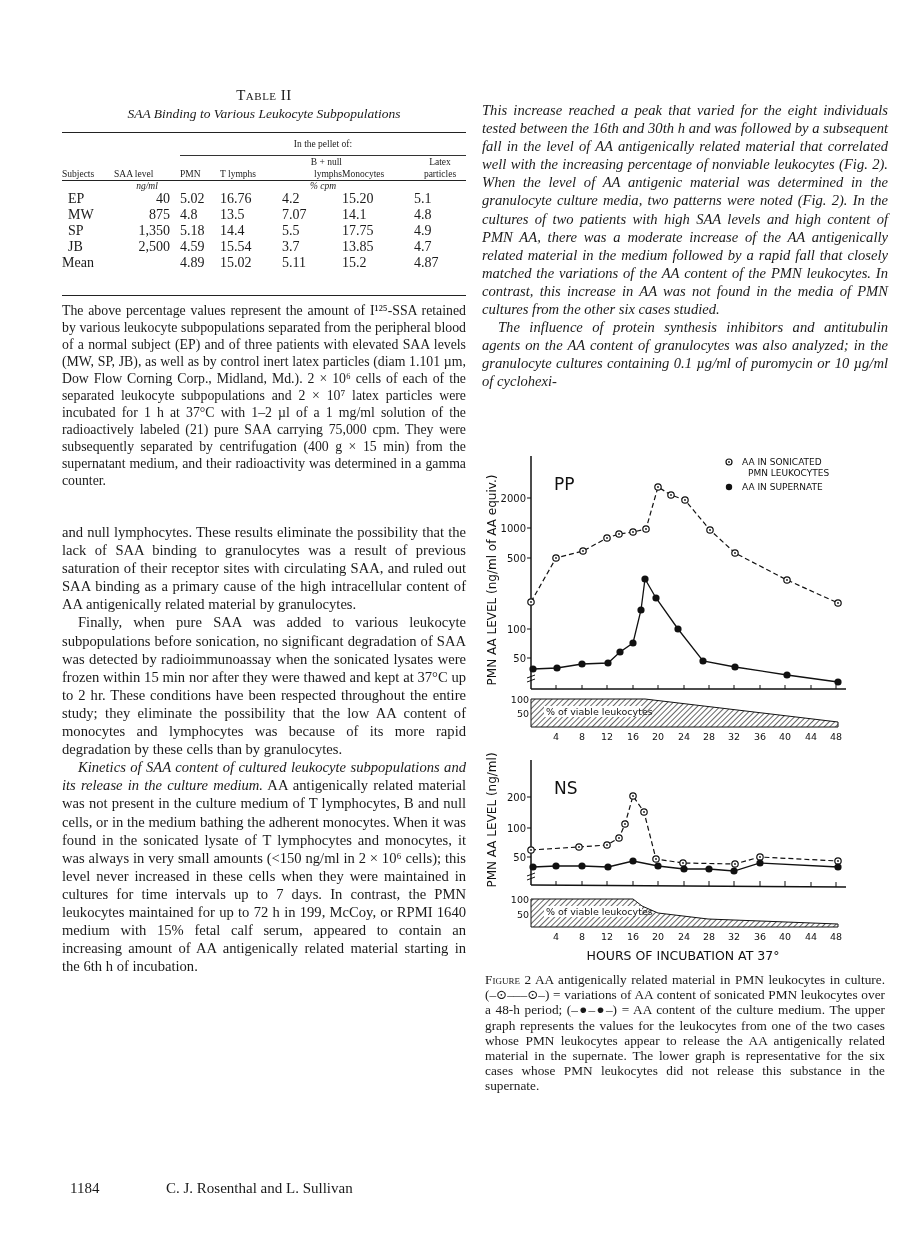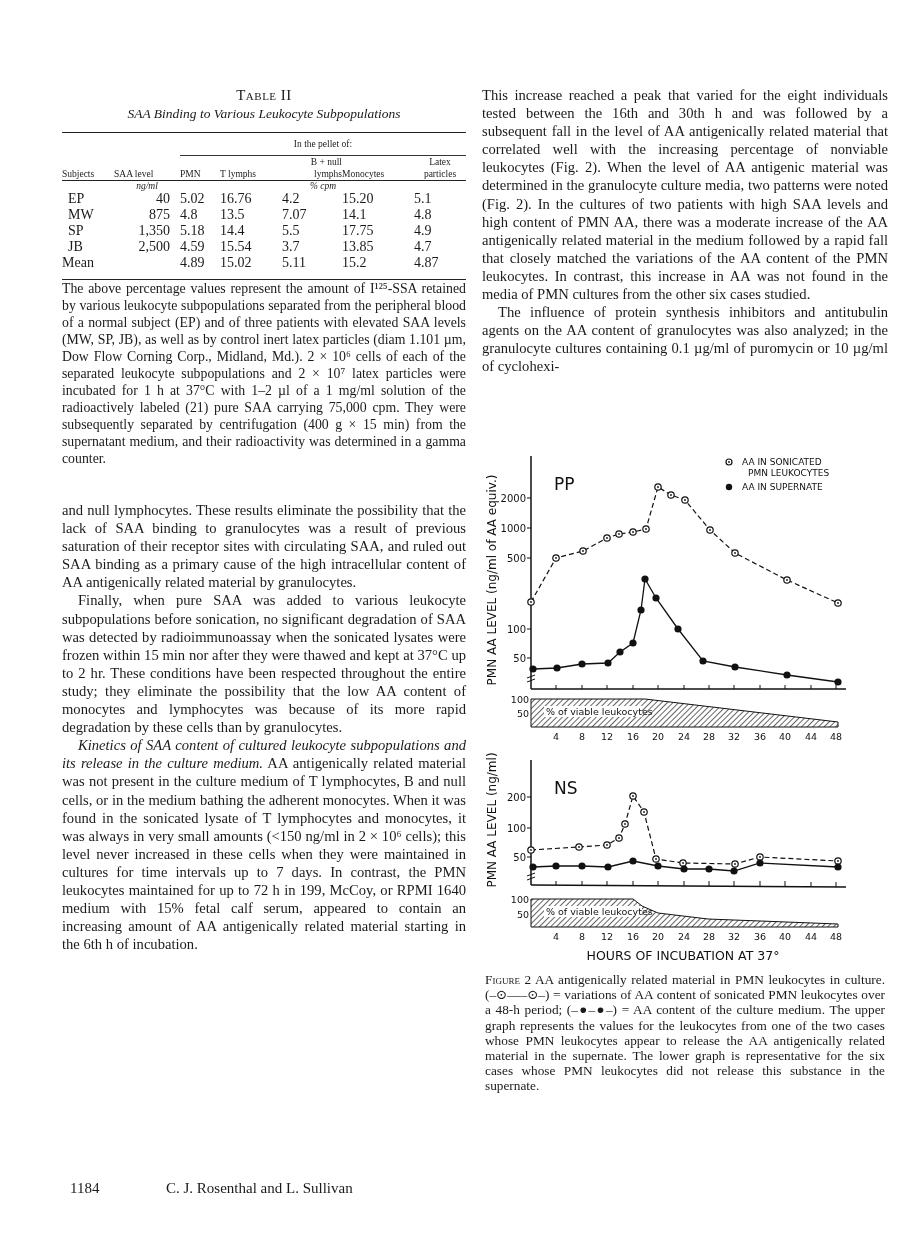--- a/index.html
+++ b/index.html
@@ -1,32 +1,32 @@
 <!DOCTYPE html>
 <html><head>
 <meta charset="utf-8">
 <style>
   html, body { margin: 0; padding: 0; background: #ffffff; }
   body { width: 898px; height: 1247px; position: relative; overflow: hidden;
          font-family: "Liberation Serif", "DejaVu Serif", serif; color: #1a1a1a; }
   .col { position: absolute; }
   .left { left: 62px; top: 86px; width: 404px; }
-  .right { left: 482px; top: 86px; width: 406px; }
+  .right { left: 482px; top: 101px; width: 406px; font-style: italic; }
   .tbl-title { text-align: center; font-size: 15px; letter-spacing: 0.5px; margin: 0; line-height: 18px; }
   .tbl-sub { text-align: center; font-style: italic; font-size: 13.5px; margin: 1px 0 10px 0; line-height: 17px; }
   table.t2 { width: 100%; border-collapse: collapse; font-size: 10px; }
   table.t2 td, table.t2 th { padding: 0; font-weight: normal; margin-top: 7px; }
   .rule-thick { border-top: 1.5px solid #222; }
   .rule-thin { border-top: 1px solid #333; }
   .hdr-group { text-align: center; font-size: 9.5px; height: 22px; vertical-align: middle; }
   .hdr th { font-size: 9.5px; line-height: 12px; padding-top: 6px; padding-bottom: 6px; vertical-align: bottom; text-align: left; }
   .unit td { font-style: italic; font-size: 9.5px; padding-top: 8px; padding-bottom: 12px; }
   .datarow td { font-size: 14px; line-height: 16px; }
   .num-r { text-align: right; padding-right: 10px !important; }
-  .tnote { font-size: 13.8px; line-height: 17px; text-align: justify; margin: 8px 0 0 0; border-top: 1.5px solid #222; }
+  .tnote { font-size: 13.8px; line-height: 17px; text-align: justify; margin: 24px 0 0 0; padding-top: 6px; border-top: 1.5px solid #222; }
   .para { font-size: 14.6px; line-height: 18.1px; text-align: justify; margin: 0; }
   .indent { text-indent: 16px; }
   .ital { font-style: italic; }
   .footer { position: absolute; left: 70px; top: 1140px; font-size: 15px; }
   .footer .pg { display: inline-block; width: 96px; margin-top: 40px; }
   .footer .auth { }
   .chart-wrap { position: absolute; left: 478px; top: 450px; width: 420px; height: 520px; }
   .caption { position: absolute; left: 485px; top: 972px; width: 400px; font-size: 13.3px; line-height: 15.2px; text-align: justify; }
   .caption .sc { font-variant: small-caps; }
   svg text { font-family: "DejaVu Sans", "Liberation Sans", sans-serif; }

